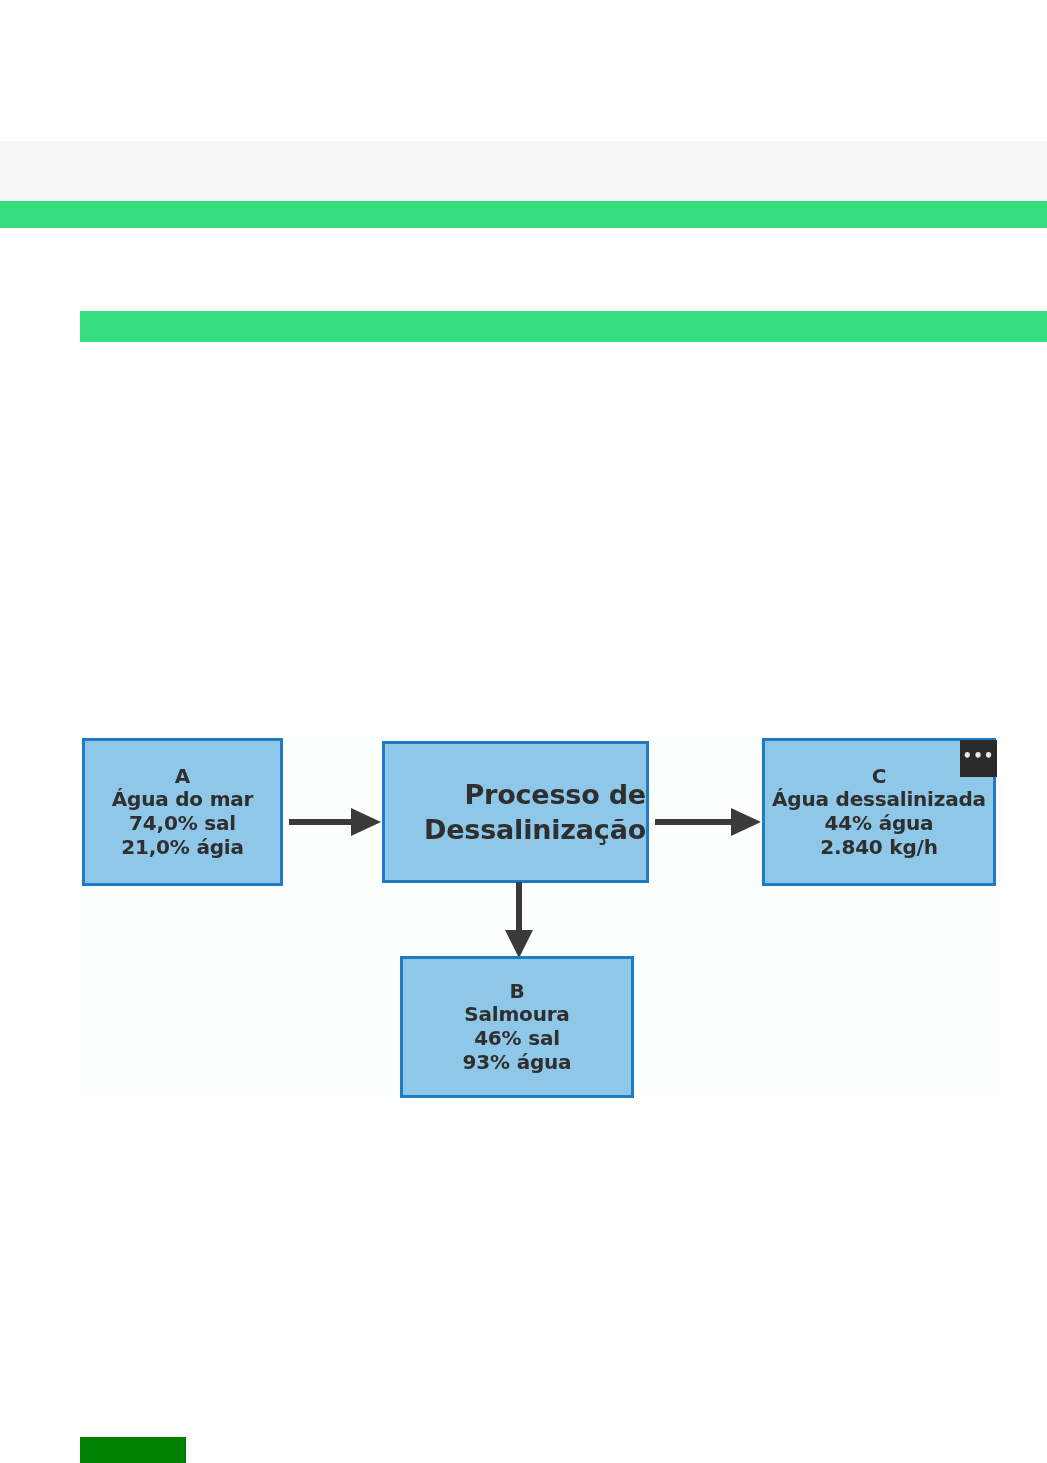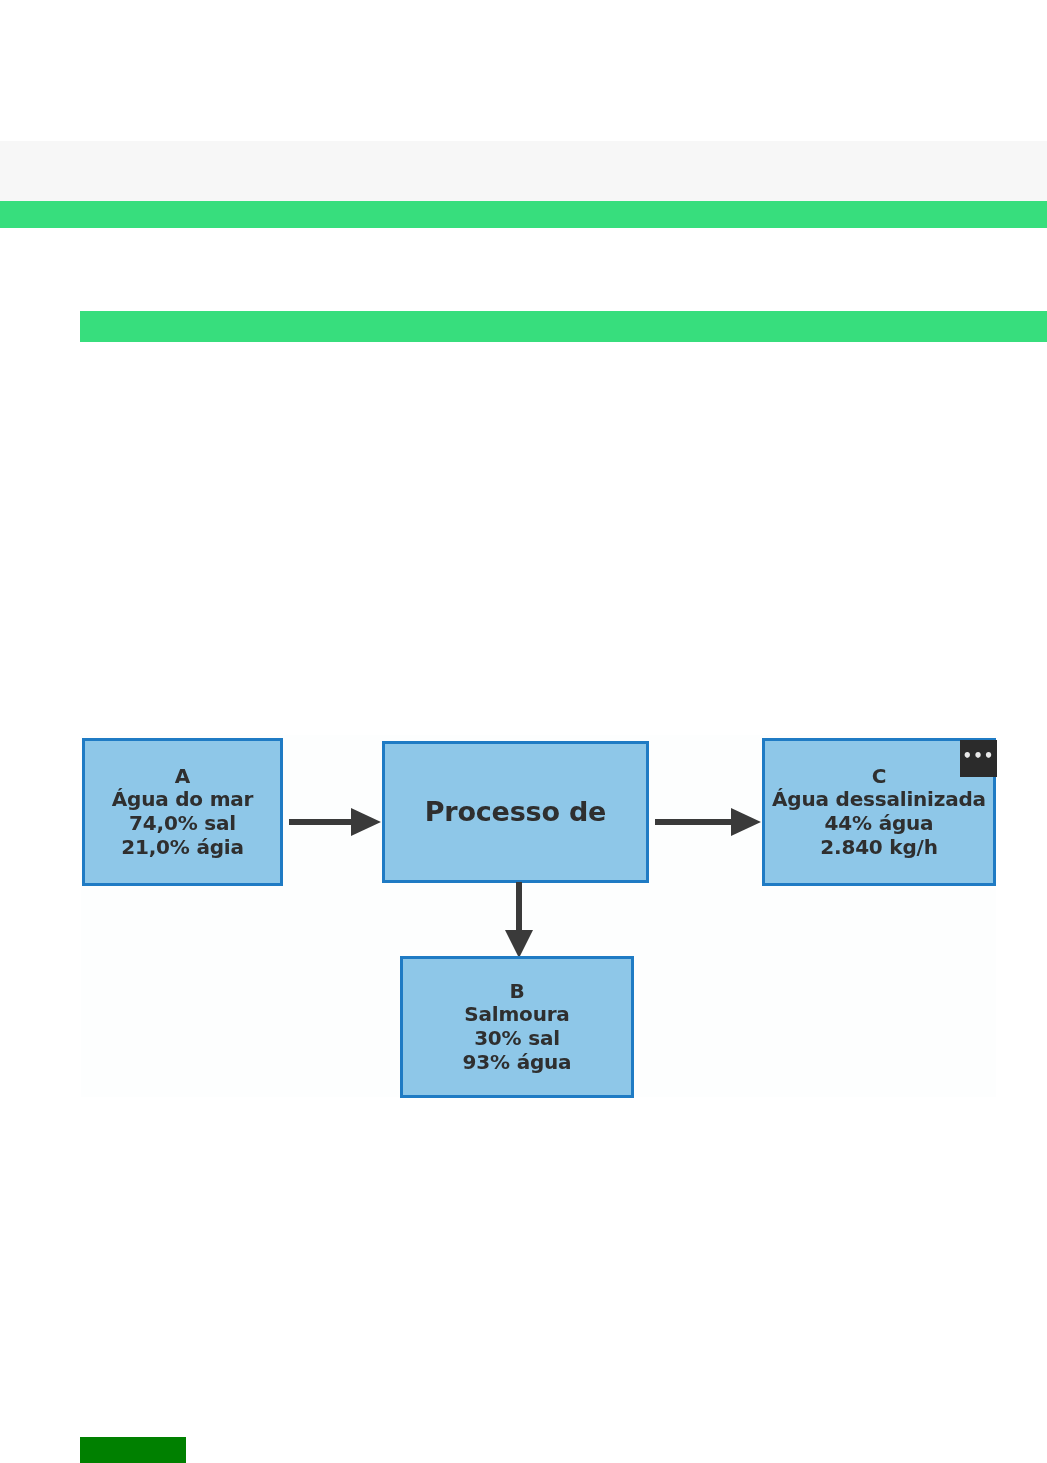--- a/index.html
+++ b/index.html
@@ -181,22 +181,23 @@
     <span class="line">21,0% ágia</span>
   </div>
 
   <div class="arrow" id="arrow-a-process" style="left:208px; top:65px;">
     <svg width="92" height="44" viewBox="0 0 92 44" xmlns="http://www.w3.org/2000/svg">
       <rect x="0" y="19" width="68" height="6" fill="#3a3a3a"></rect>
       <polygon points="62,8 92,22 62,36" fill="#3a3a3a"></polygon>
     </svg>
   </div>
 
-  <div class="flow-box" id="box-process" style="left:301px; top:6px;">
+  <div class="flow-box" id="box-process" style="left:301px; top:6px;align-items:flex-end;">
     <span class="line">Processo de</span>
+    <span class="line">Dessalinização</span>
   </div>
 
   <div class="arrow" id="arrow-process-c" style="left:574px; top:65px;">
     <svg width="106" height="44" viewBox="0 0 106 44" xmlns="http://www.w3.org/2000/svg">
       <rect x="0" y="19" width="82" height="6" fill="#3a3a3a"></rect>
       <polygon points="76,8 106,22 76,36" fill="#3a3a3a"></polygon>
     </svg>
   </div>
 
   <div class="flow-box" id="box-c" style="left:681px; top:3px;">
@@ -209,21 +210,21 @@
   <div class="arrow" id="arrow-process-b" style="left:416px; top:147px;">
     <svg width="44" height="76" viewBox="0 0 44 76" xmlns="http://www.w3.org/2000/svg">
       <rect x="19" y="0" width="6" height="54" fill="#3a3a3a"></rect>
       <polygon points="8,48 36,48 22,76" fill="#3a3a3a"></polygon>
     </svg>
   </div>
 
   <div class="flow-box" id="box-b" style="left:319px; top:221px;">
     <span class="line">B</span>
     <span class="line">Salmoura</span>
-    <span class="line">30% sal</span>
+    <span class="line">46% sal</span>
     <span class="line">93% água</span>
   </div>
 
 </div>
 
 <div id="overflow-menu-button">
   <span class="dots">•••</span>
 </div>
 
 </body></html>

